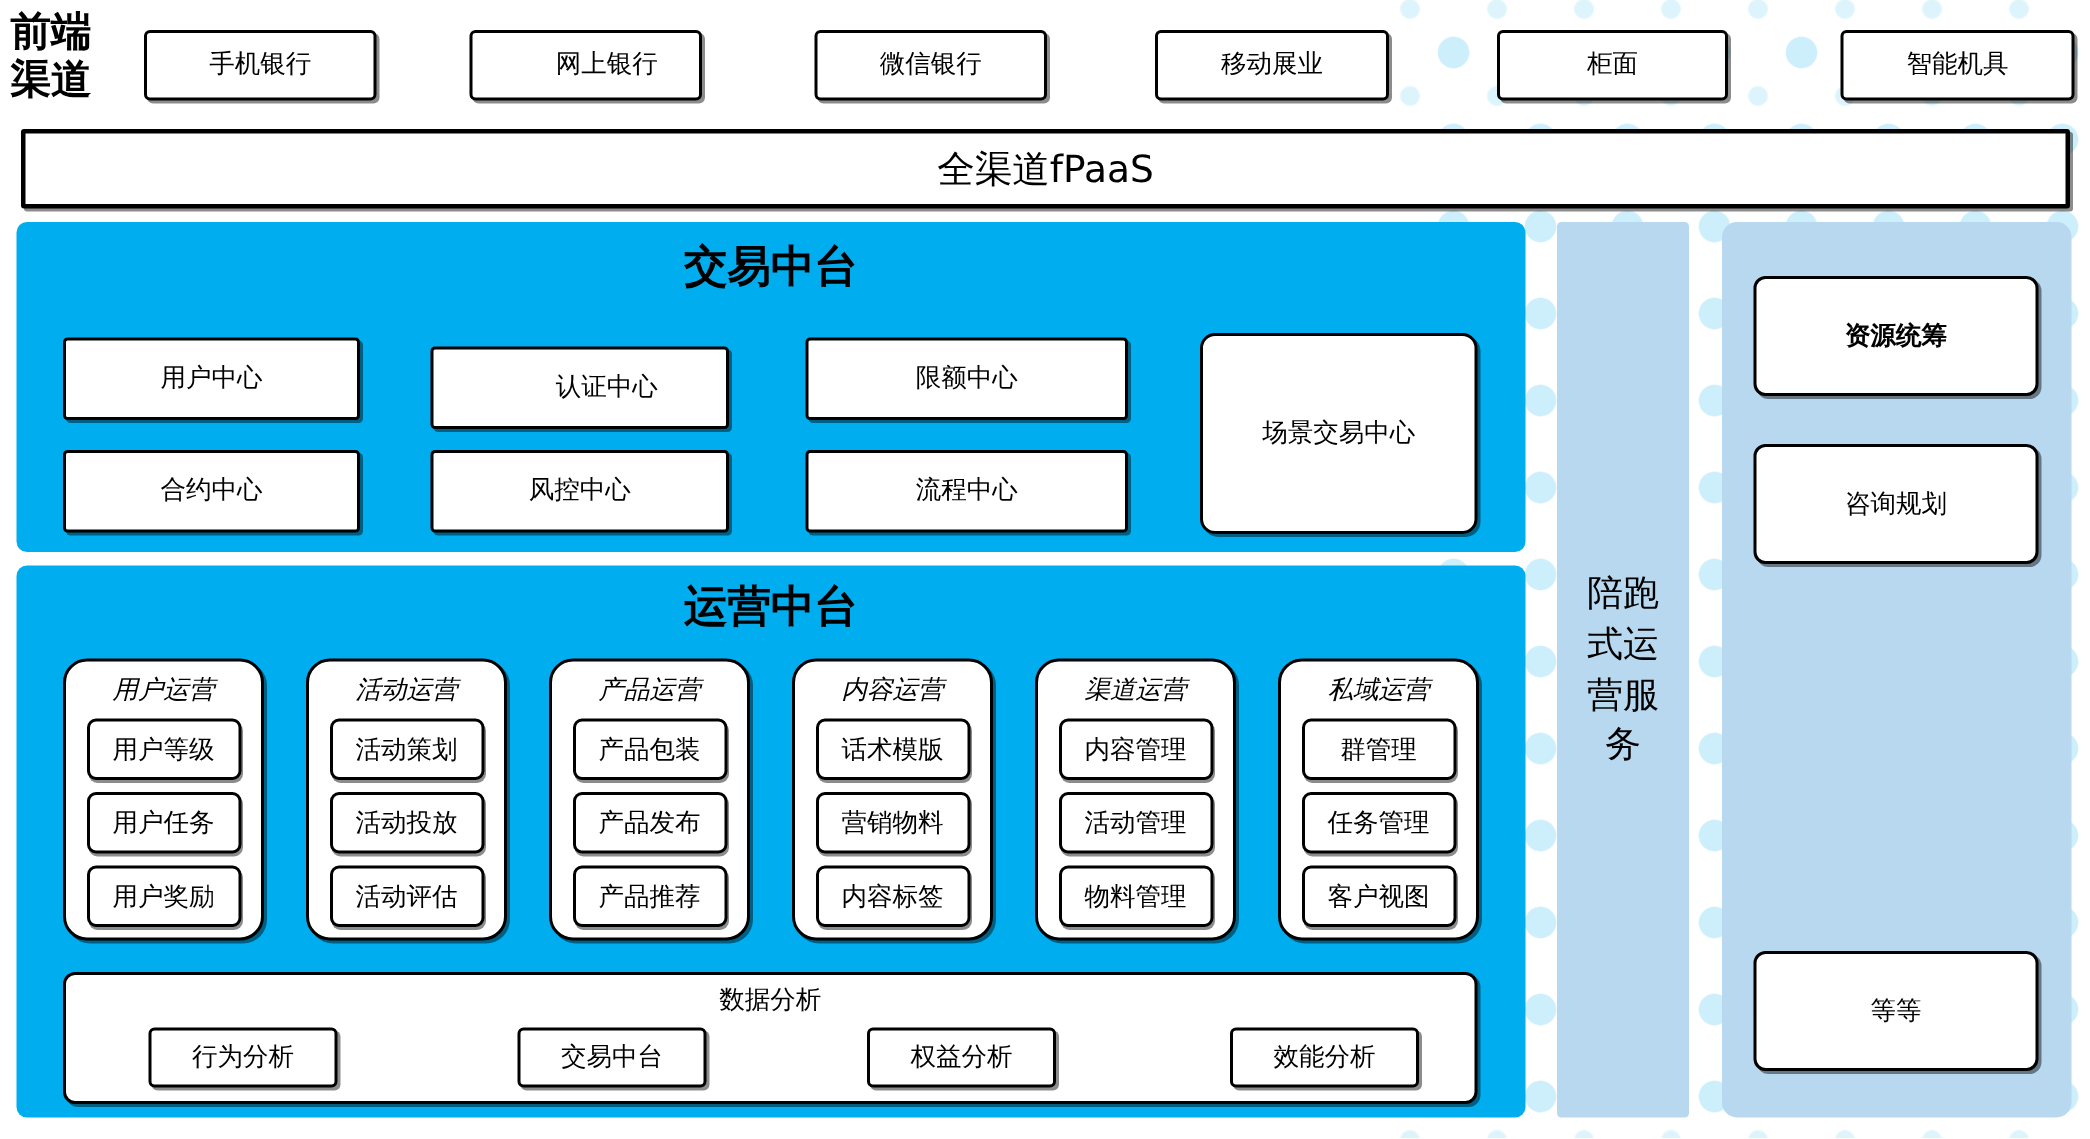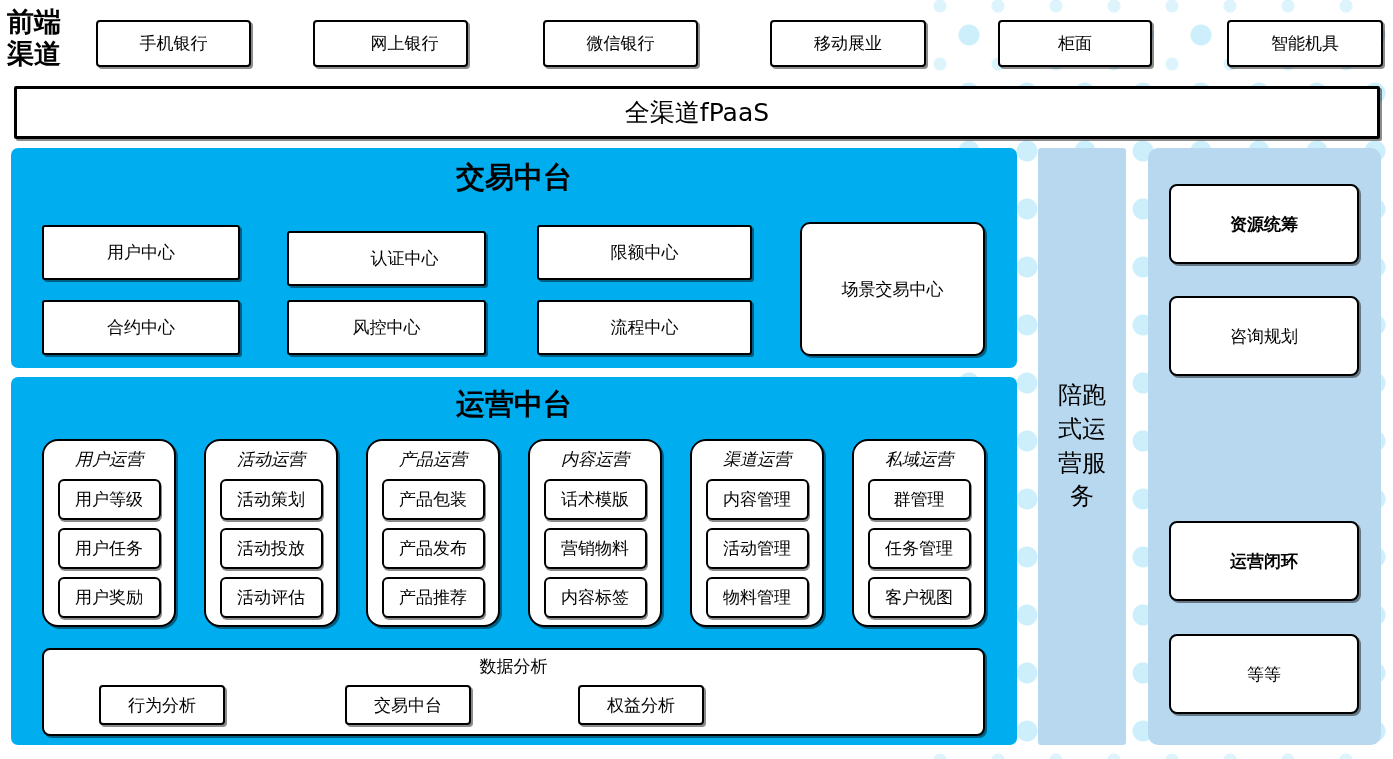--- a/index.html
+++ b/index.html
@@ -130,27 +130,27 @@
       <div class="opcol-item">群管理</div>
       <div class="opcol-item">任务管理</div>
       <div class="opcol-item">客户视图</div>
     </div>
 
     <div class="data-panel">
       <div class="data-title">数据分析</div>
       <div class="wbox data-box" style="left:55px;">行为分析</div>
       <div class="wbox data-box" style="left:301px;">交易中台</div>
       <div class="wbox data-box" style="left:534px;">权益分析</div>
+      <div class="wbox data-box" style="left:776px;">效能分析</div>
     </div>
   </div>
 
   <div class="strip">
     <div class="strip-text">陪跑式运营服务</div>
   </div>
 
   <div class="svc-panel">
     <div class="wbox svc-box bold" style="top:36px;">资源统筹</div>
     <div class="wbox svc-box" style="top:148px;">咨询规划</div>
-    <div class="wbox svc-box bold" style="top:373px;">运营闭环</div>
     <div class="wbox svc-box" style="top:486px;">等等</div>
   </div>
 
 </div>
 
 </body></html>

